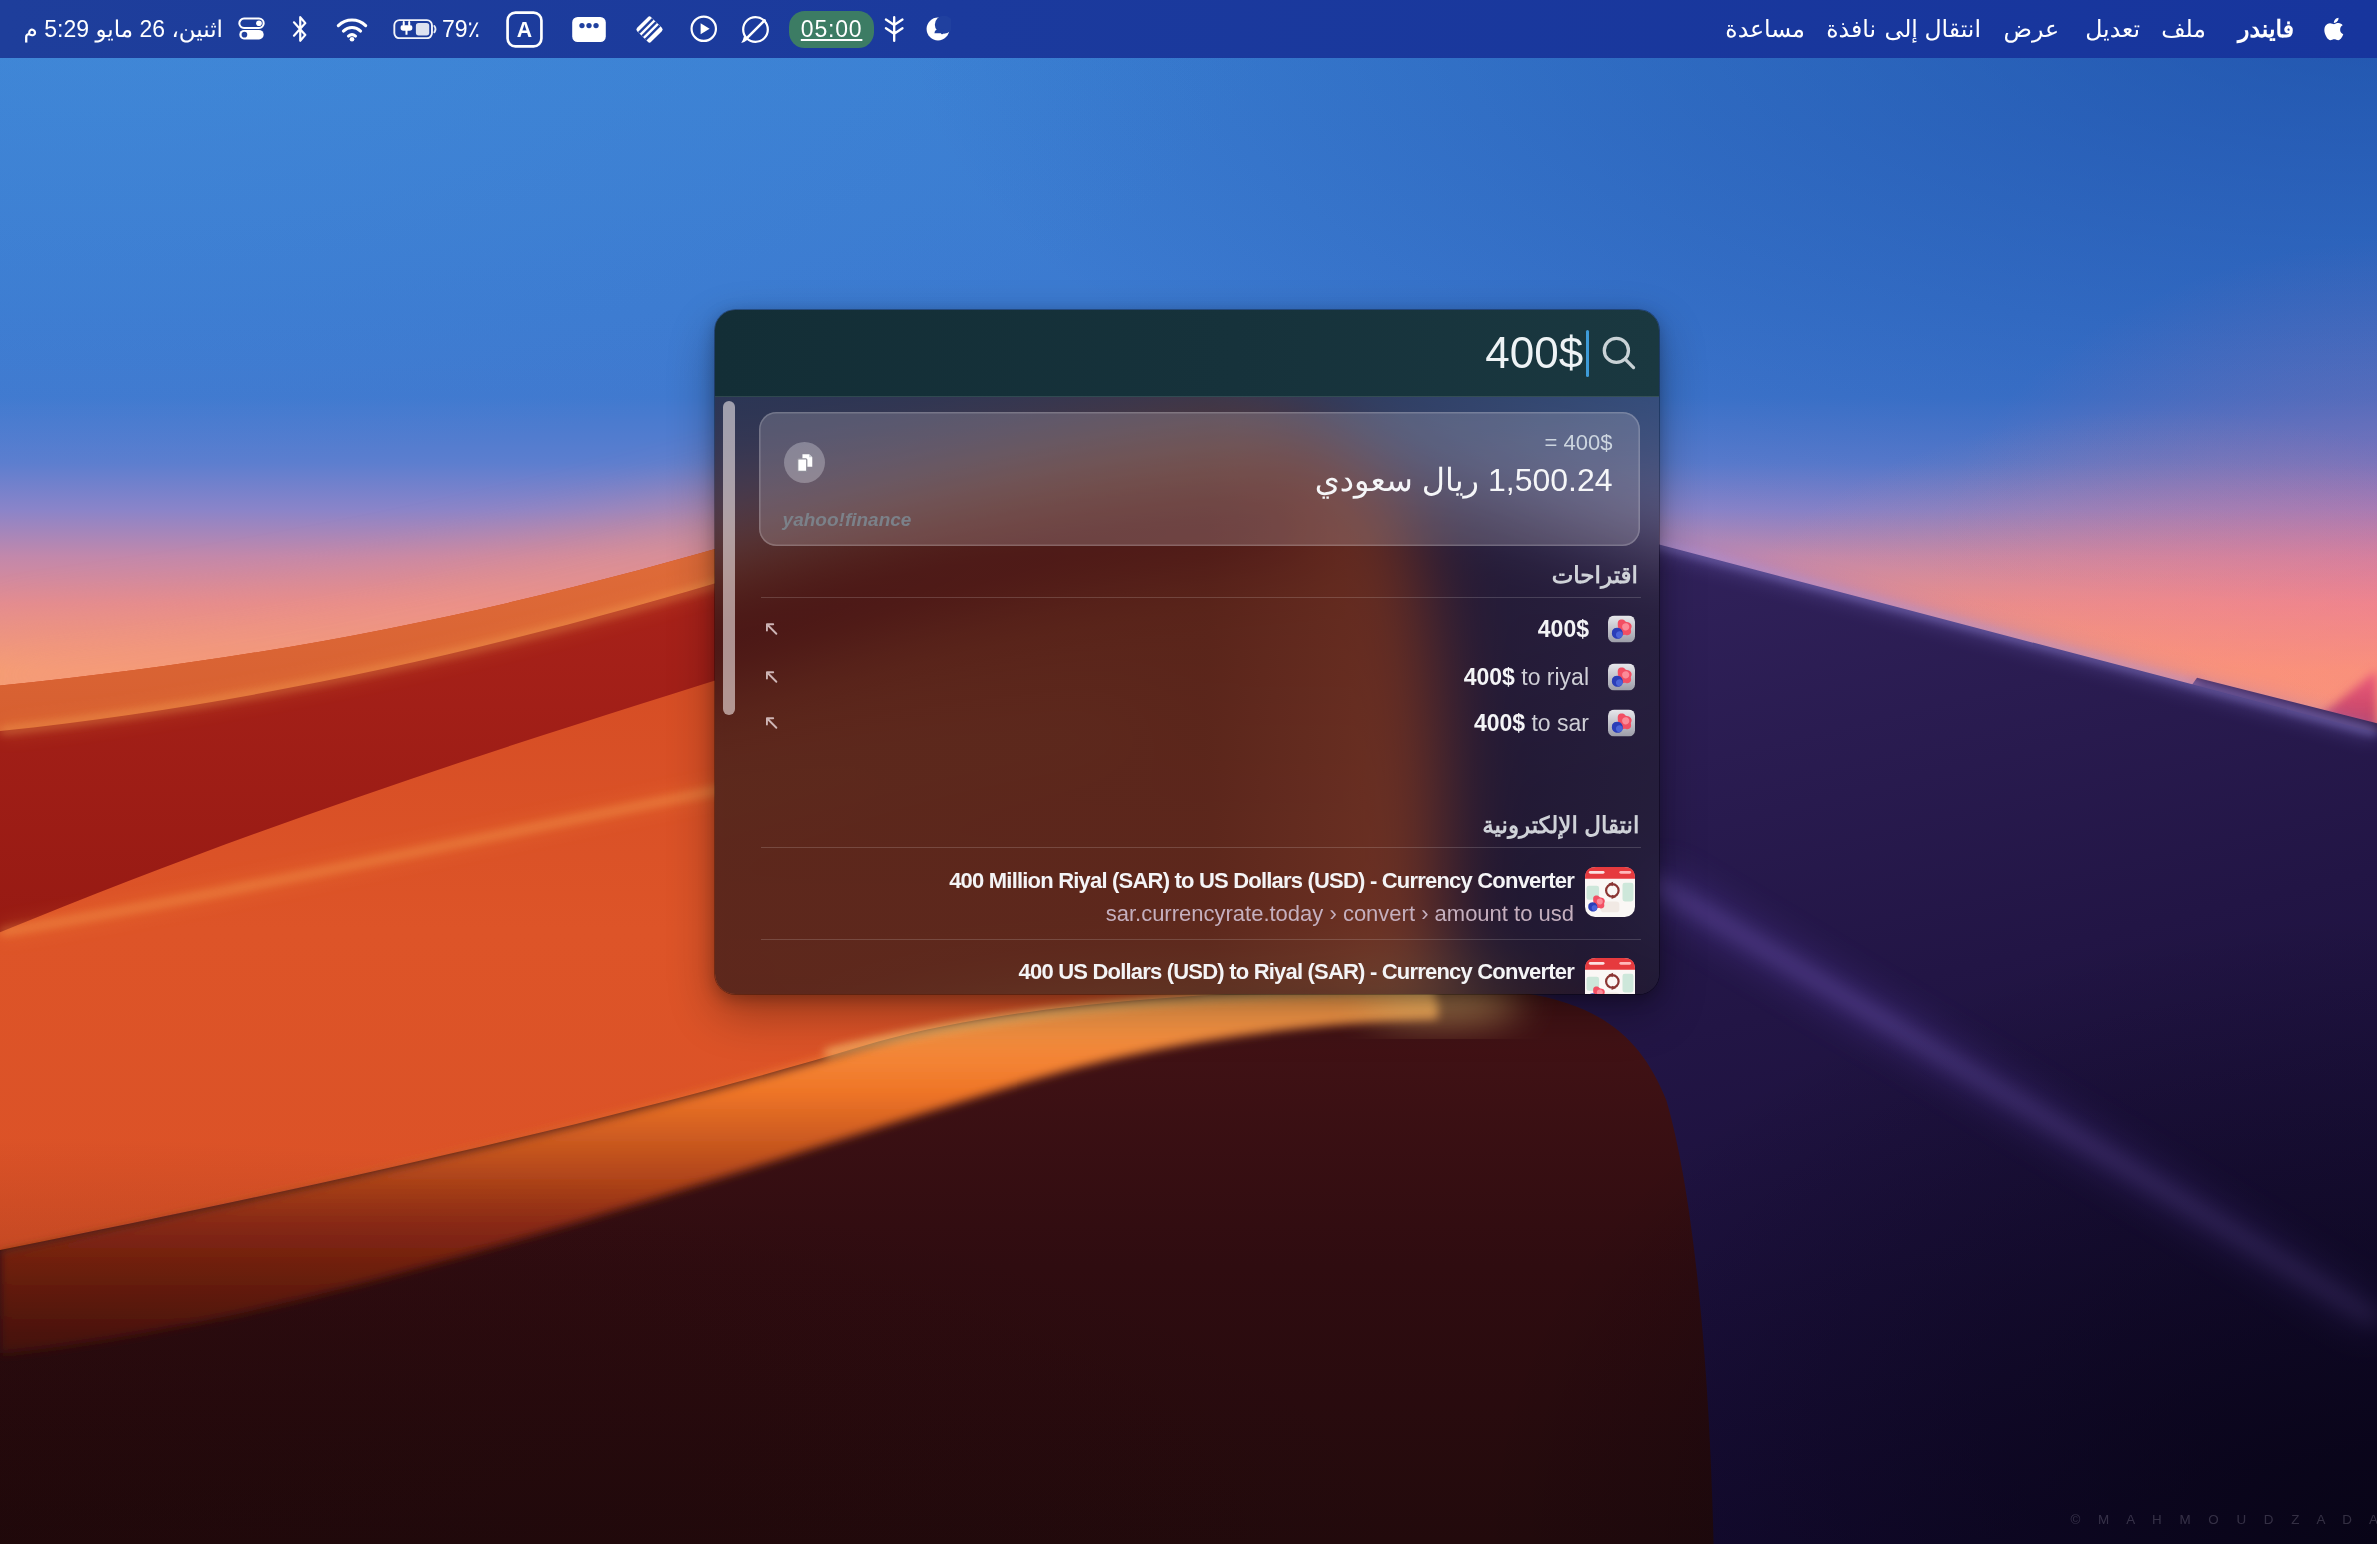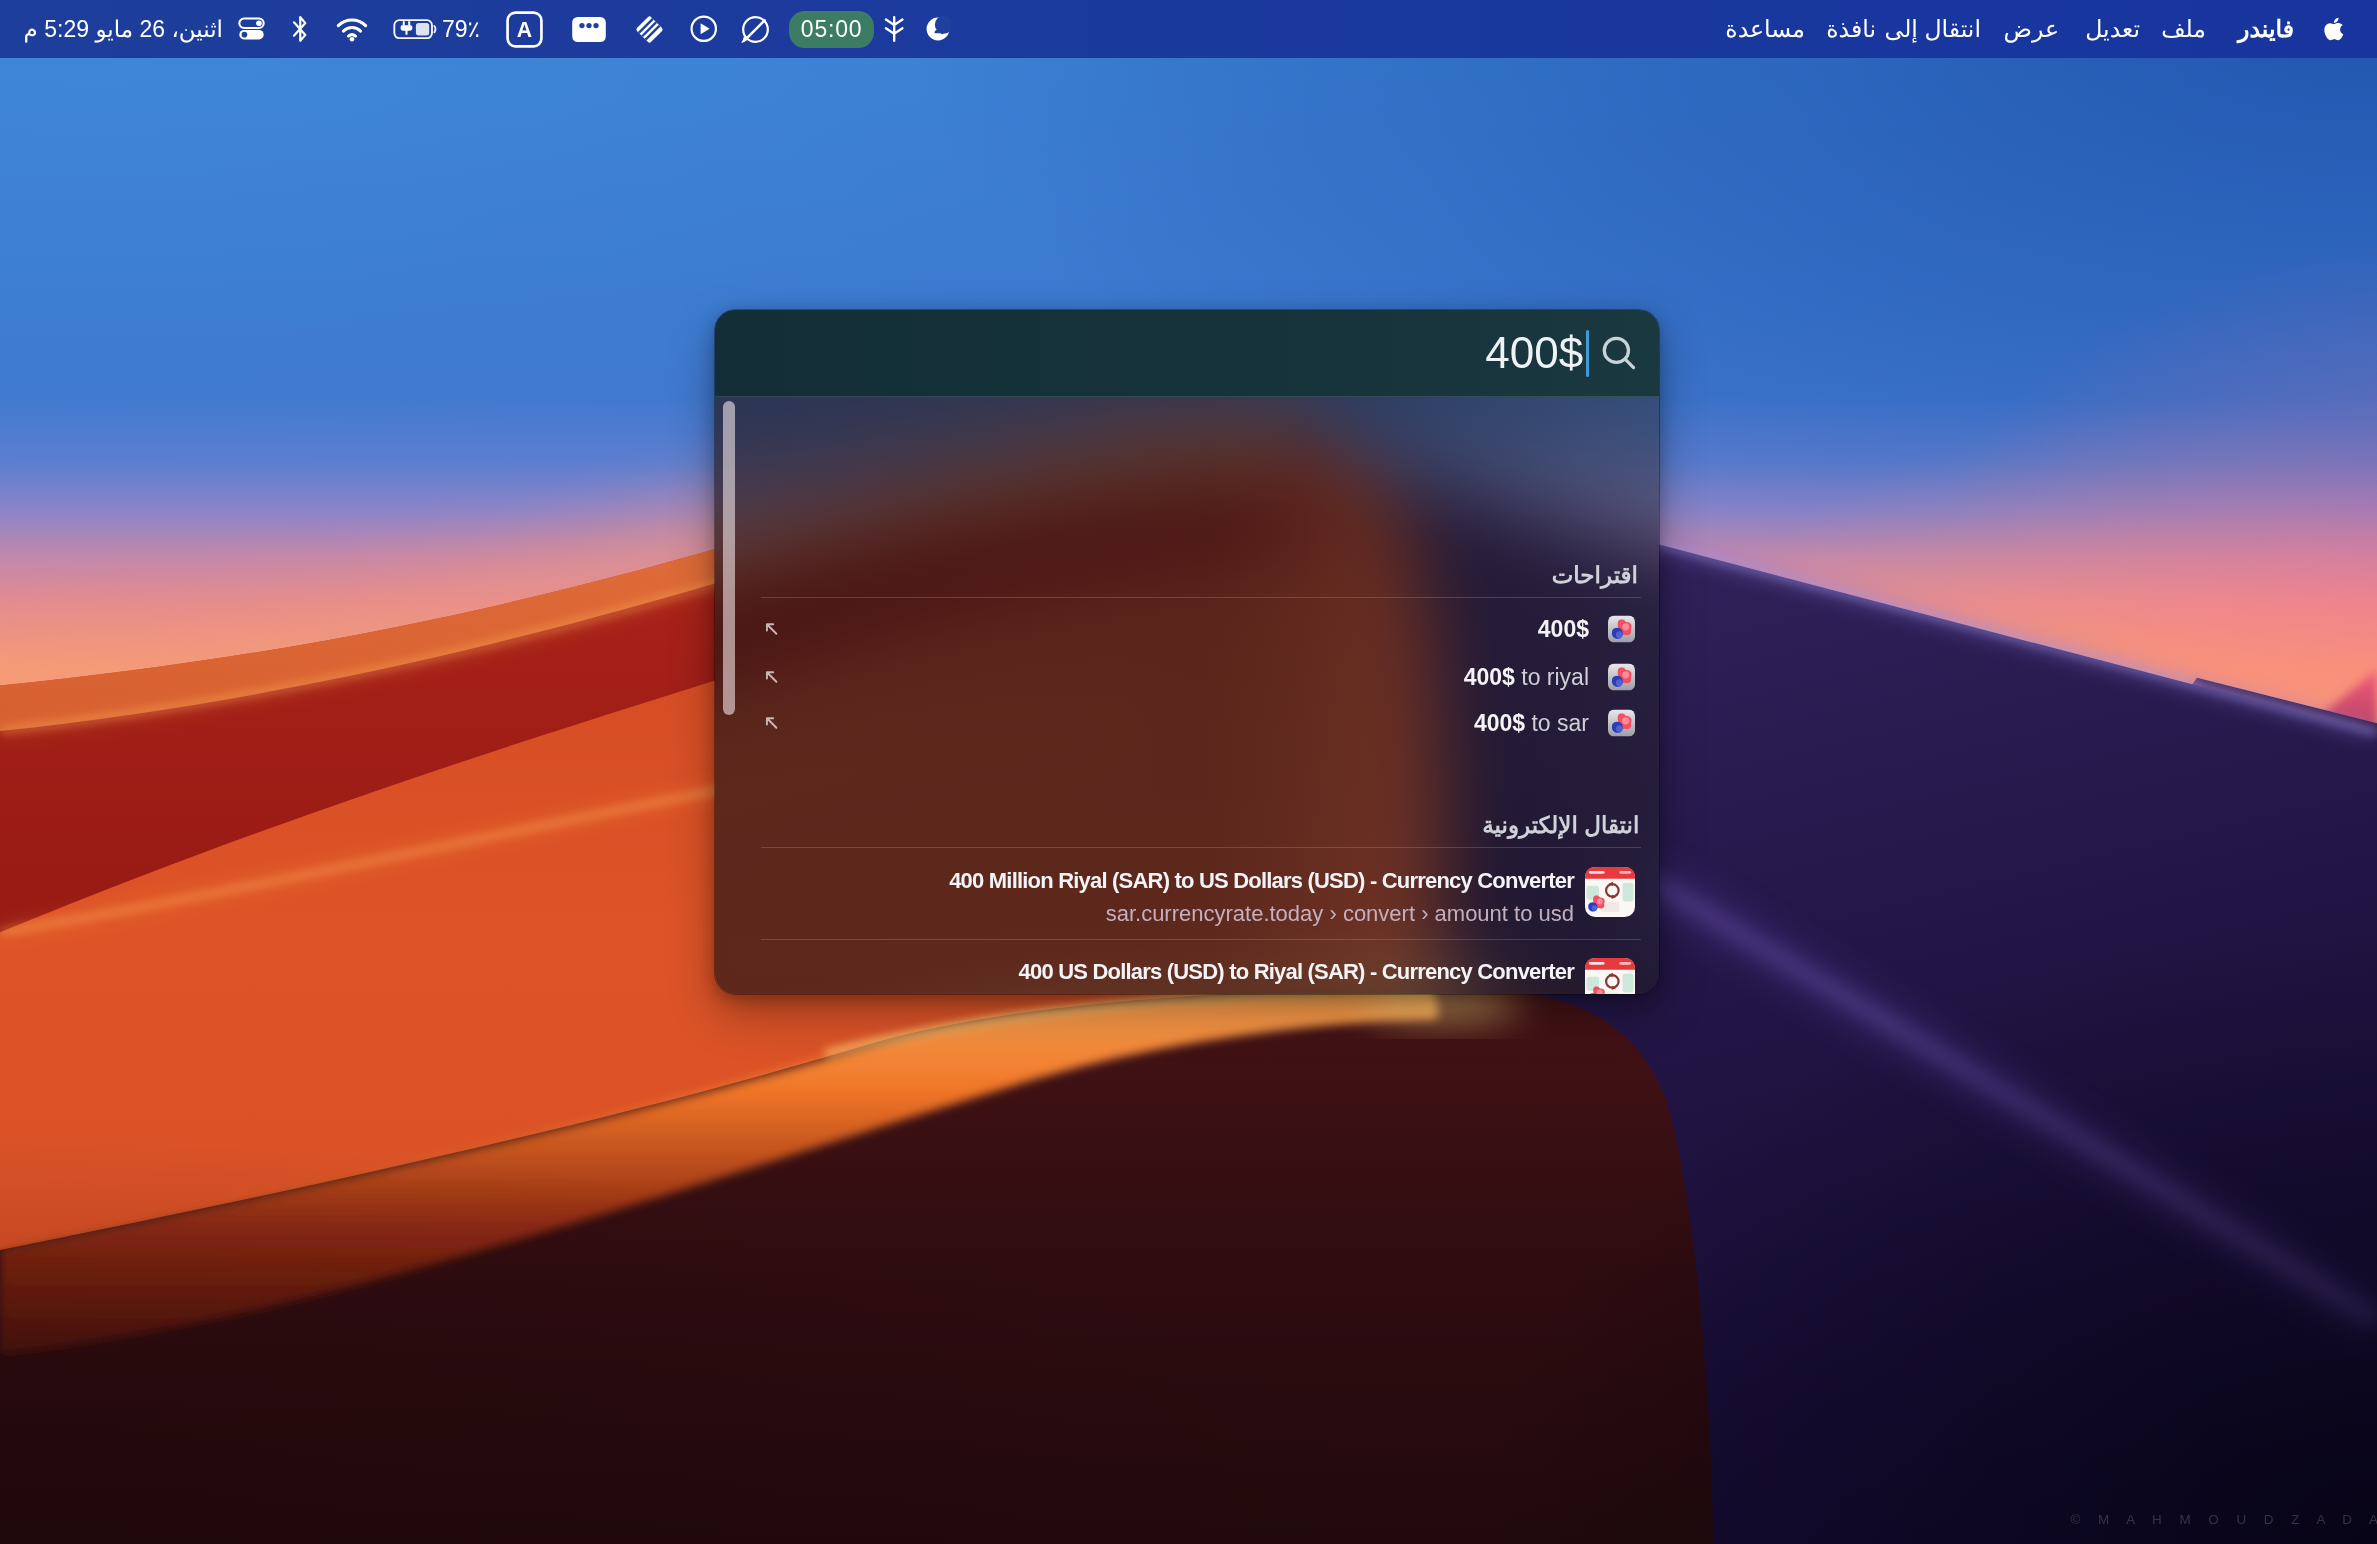--- a/index.html
+++ b/index.html
@@ -6,21 +6,21 @@
   body{font-family:"Liberation Sans",sans-serif;position:relative;}
   #wall{position:absolute;left:0;top:0;width:2377px;height:1544px;}
   
   .menubar{position:absolute;left:0;top:0;width:2377px;height:58px;
     background:linear-gradient(90deg,#1e3e9b 0%,#1b3a9d 40%,#17359d 100%);
     color:#fff;z-index:30;}
   .mb{position:absolute;top:0;height:58px;display:flex;align-items:center;}
   .mbtime{font-size:23px;color:#fff;direction:rtl;white-space:nowrap;}
   .menu-item{position:absolute;top:0;height:58px;display:flex;align-items:center;font-size:23.6px;color:#fff;white-space:nowrap;}
   .pill{background:#3c7c64;color:#fff;border-radius:15.7px;font-size:23px;height:37px;display:flex;align-items:center;
-    padding:0 11.8px;letter-spacing:0.8px;}
+    padding:0 11.8px;letter-spacing:0.8px;text-decoration:underline;}
   
   .window{position:absolute;left:715px;top:310px;width:944px;height:684px;border-radius:20.4px;
     overflow:hidden;z-index:20;
     box-shadow:0 0 0 0.8px rgba(0,0,0,0.40), 0 19px 47px rgba(0,0,0,0.32), 0 4.7px 15.7px rgba(0,0,0,0.26);}
   .winbg{position:absolute;left:-79px;top:-79px;width:1101px;height:841px;overflow:hidden;filter:blur(36px) saturate(0.85) brightness(0.84);}
   .winbg svg{position:absolute;left:-637px;top:-231px;}
   .winoverlay{position:absolute;left:0;top:0;width:944px;height:684px;background:linear-gradient(90deg,rgba(24,10,16,0.53) 0%,rgba(24,10,16,0.53) 52%,rgba(42,40,54,0.33) 100%);}
   .winhead{position:absolute;left:0;top:0;width:944px;height:86px;
     background:linear-gradient(90deg,#132e36 0%,#16323b 55%,#1a3840 100%);
     border-bottom:1.6px solid rgba(255,255,255,0.12);}
@@ -436,20 +436,32 @@
  <stop offset="0%" stop-color="#04020d" stop-opacity="0.72"></stop>
  <stop offset="100%" stop-color="#04020d" stop-opacity="0"></stop>
 </radialGradient>
 <rect x="0" y="1100" width="3024" height="864" fill="url(#blc)"></rect>
 <rect x="1500" y="900" width="1524" height="1064" fill="url(#brc)"></rect>
 </svg>
     </div>
   <div class="winoverlay"></div>
   <div class="winbody">
     <div class="scrollbar"></div>
+    <div class="card">
+      <div class="docircle">
+        <svg width="23.6" height="23.6" viewBox="0 0 30 30">
+          <path d="M12,4 L20.5,4 L24.5,8 L24.5,20 L12,20 Z" fill="#fff"></path>
+          <path d="M20.5,4 L20.5,8 L24.5,8 Z" fill="#c9cdd4"></path>
+          <rect x="6" y="10" width="11.5" height="16" rx="1.2" fill="#fff" stroke="#8f8e99" stroke-width="1.6"></rect>
+        </svg>
+      </div>
+      <div class="eqline">= 400$</div>
+      <div class="bigline">1,500.24 ريال سعودي</div>
+      <div class="yahoo">yahoo<span style="color:#7d828a">!</span>finance</div>
+    </div>
     <div class="sechead" style="right:21px;top:167px;margin-left:19px;">اقتراحات</div>
     <div class="sep" style="top:200px;"></div>
     <div class="srow" style="top:208px;">
       <svg class="sarrow" viewBox="0 0 22 22">
           <path d="M17,17 L5,5 M5,13 L5,5 L13,5" fill="none" stroke="#e3cfd0" stroke-width="2.4" stroke-linecap="round" stroke-linejoin="round" opacity="0.85"></path>
         </svg>
       <div class="stxt"><b>400$</b></div>
       <svg class="sico" viewBox="0 0 34 34">
           <use href="#curlogo"></use>
         </svg>

